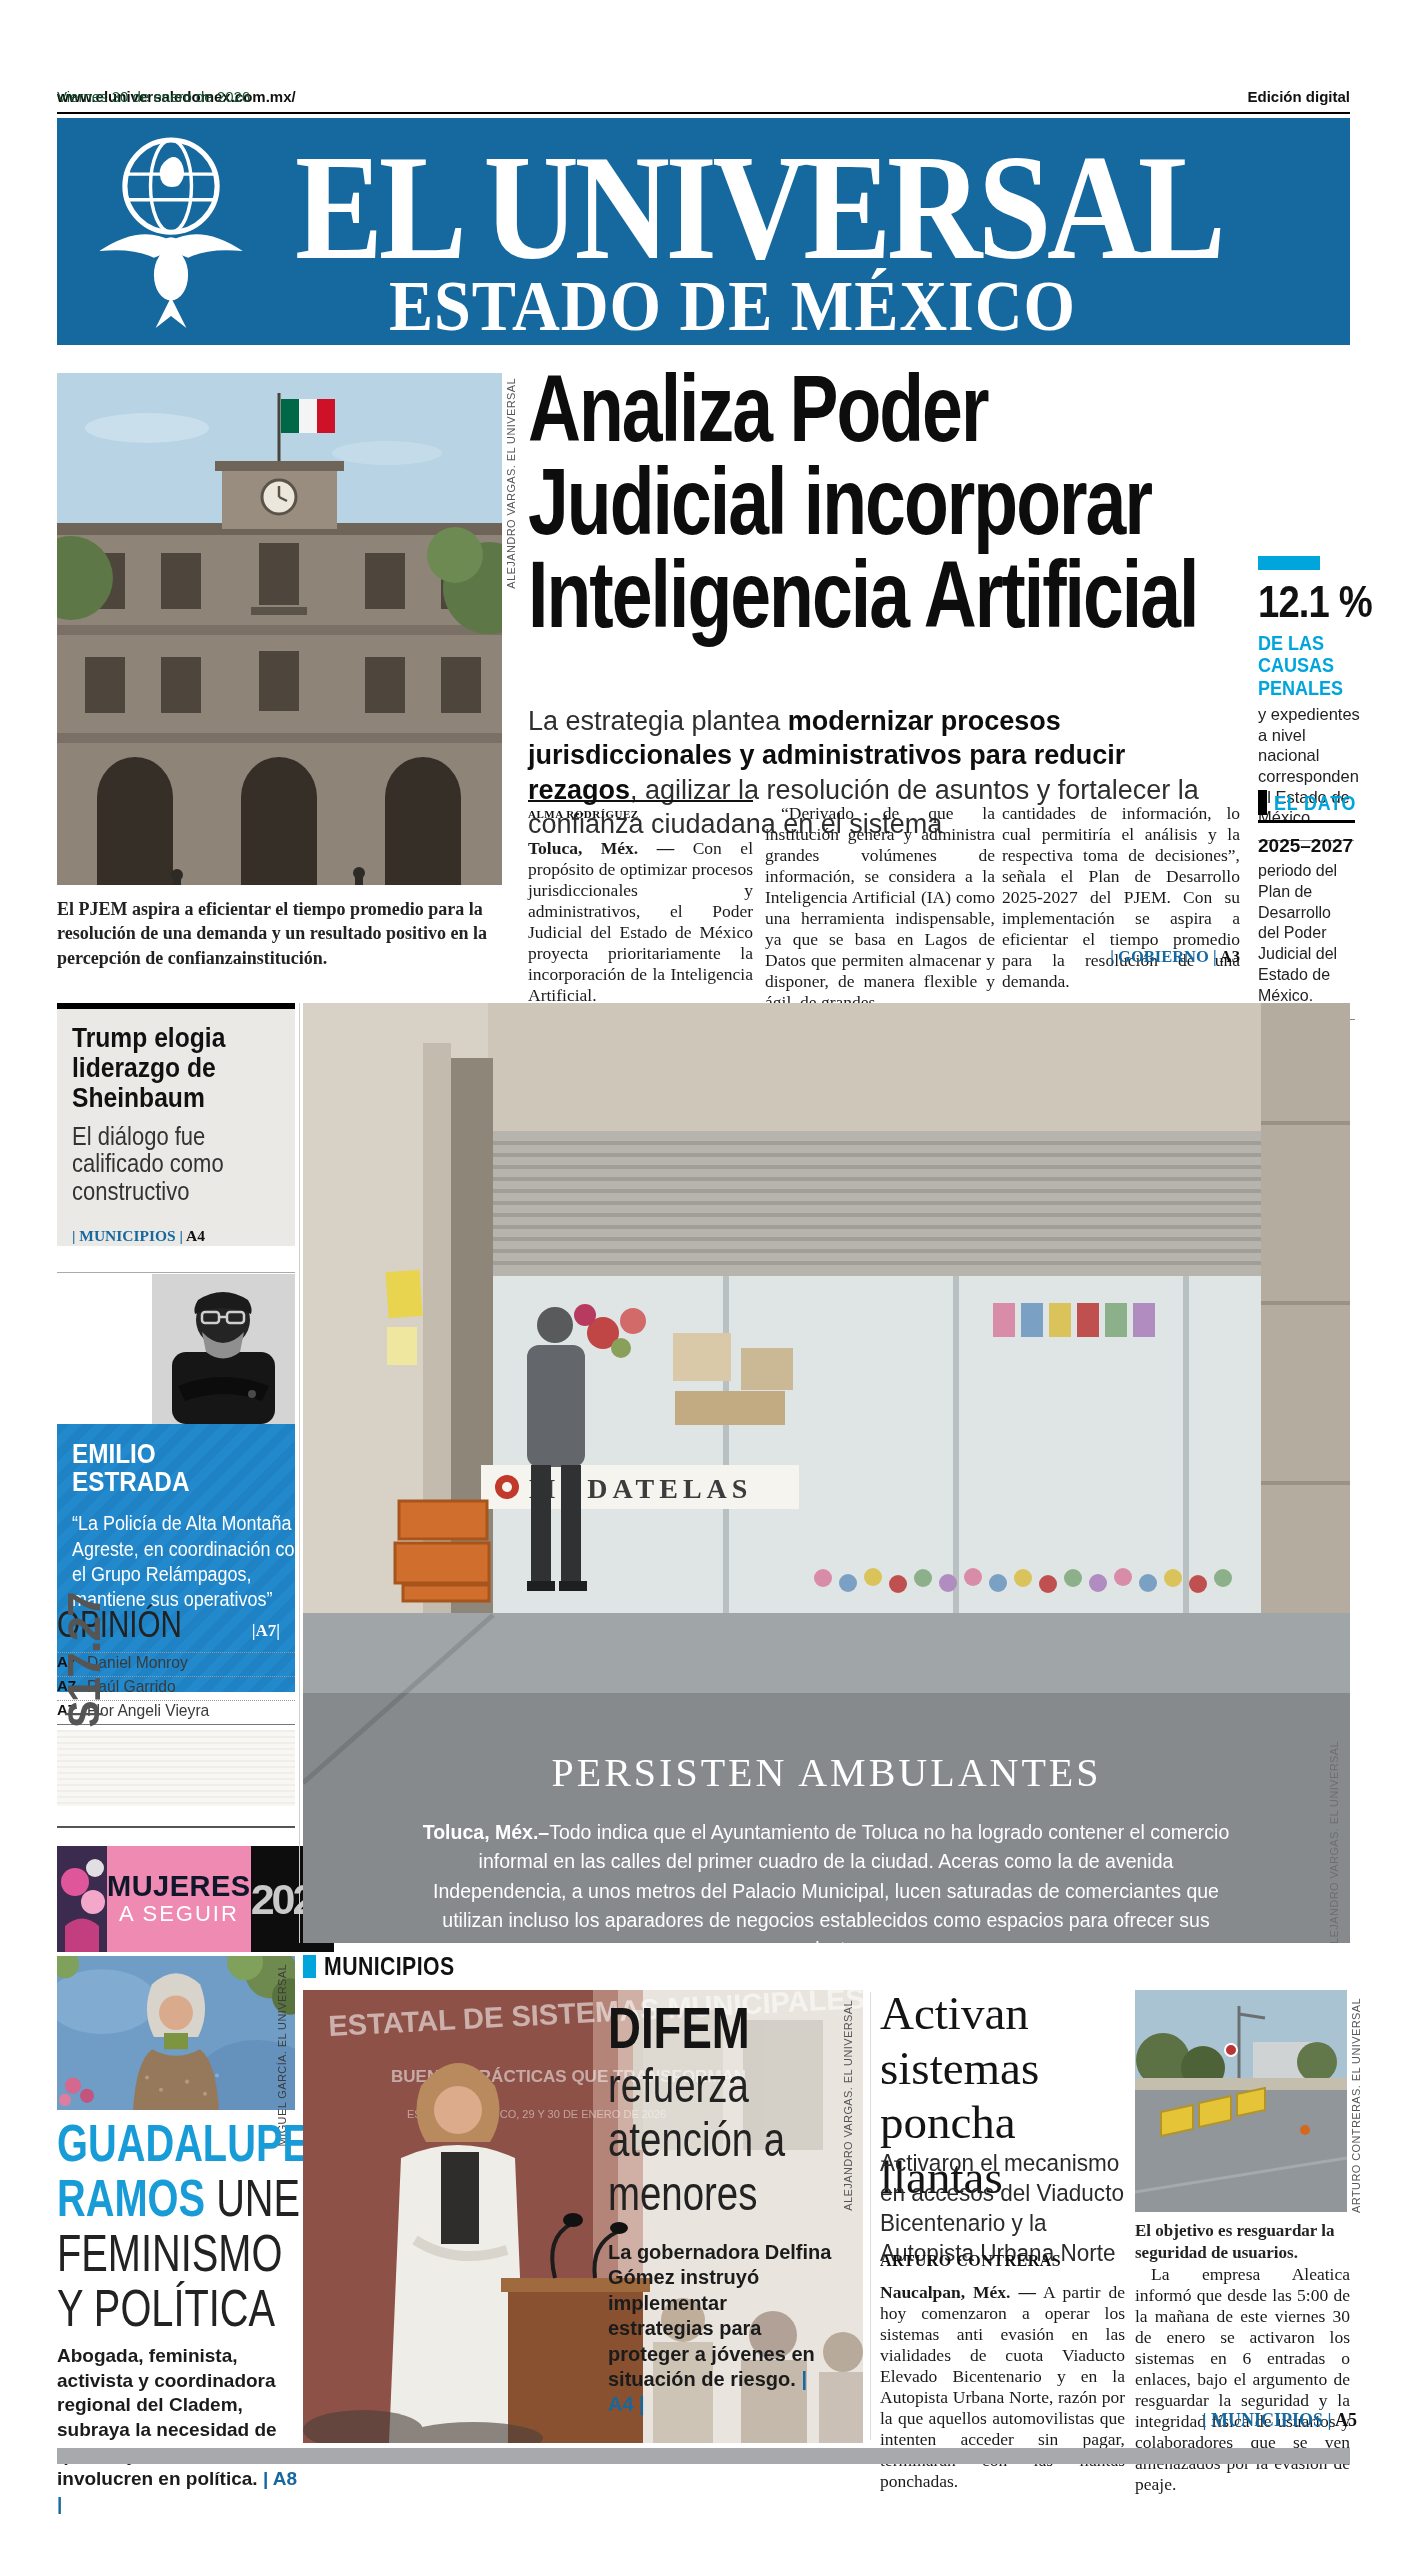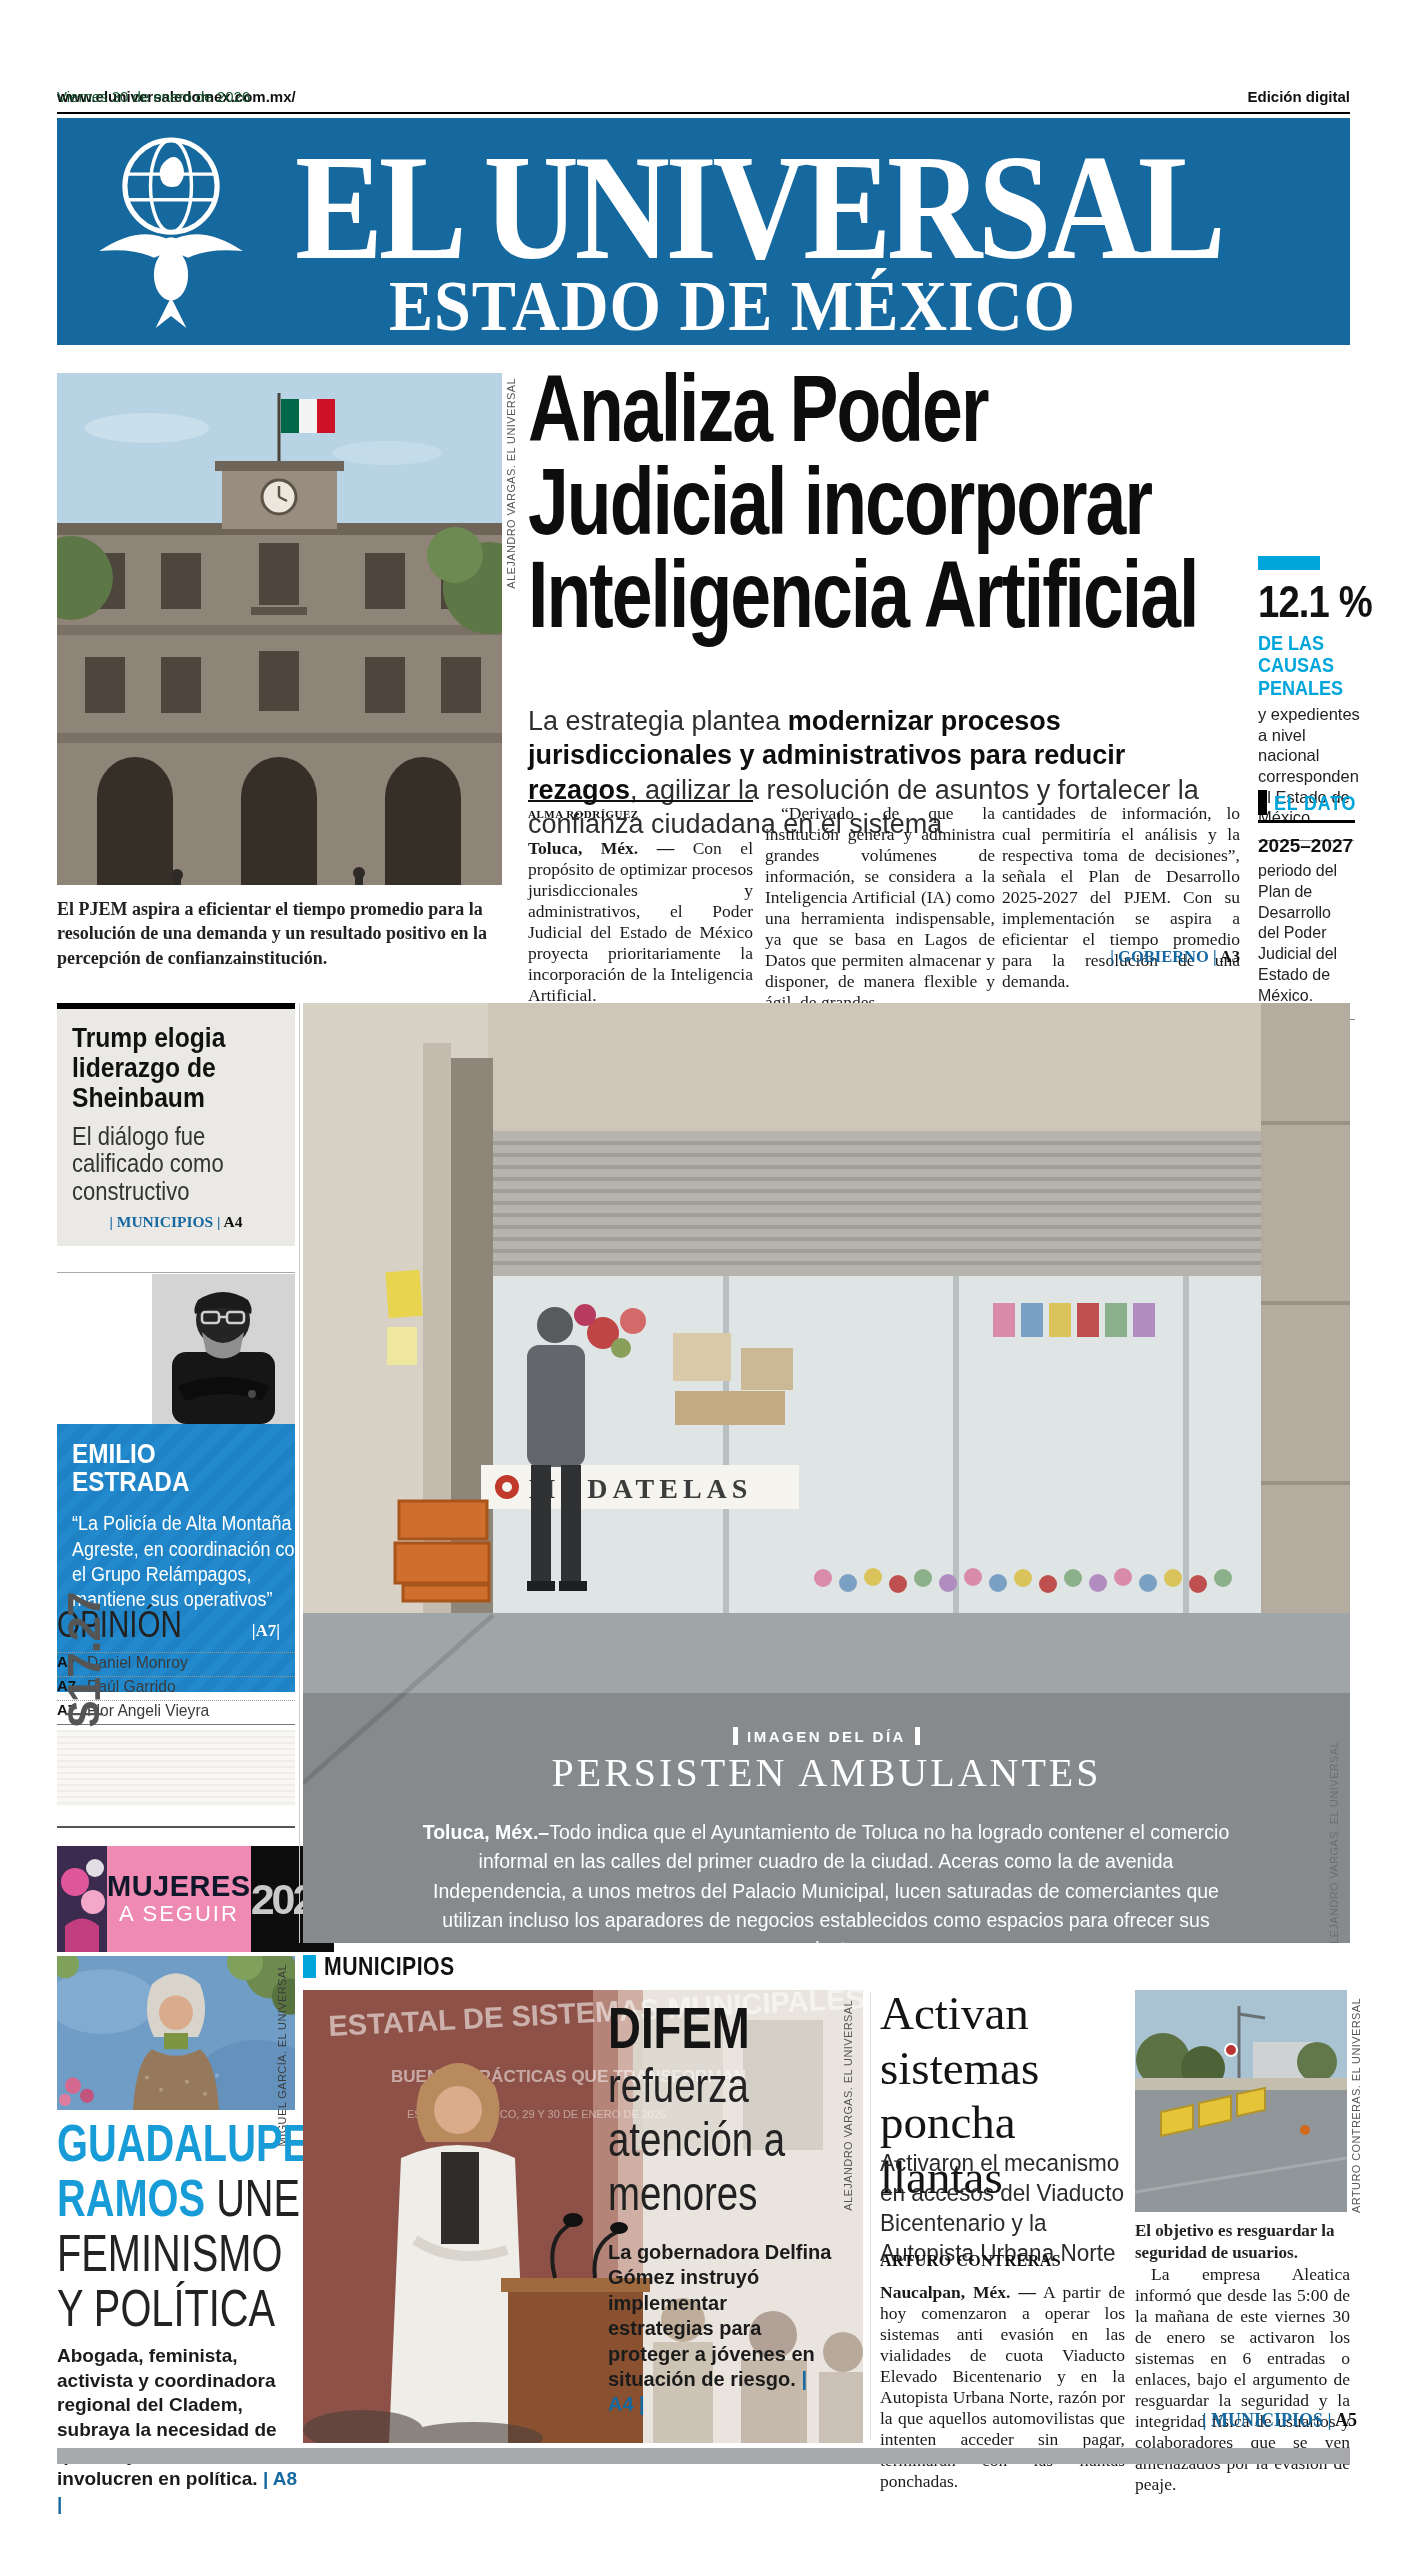--- a/index.html
+++ b/index.html
@@ -49,21 +49,21 @@
   #eldato .hd{display:flex;align-items:center;gap:7px;border-bottom:3px solid #000;padding-bottom:5px;}
   #eldato .blk{width:9px;height:25px;background:#000;flex:none;}
   #eldato .ti{color:#00a5dc;font-weight:bold;font-size:21px;letter-spacing:1px;white-space:nowrap;}
   #eldato .rng{font-weight:bold;font-size:19px;margin-top:12px;}
   #eldato .bd{font-size:16px;line-height:1.3;color:#222;margin-top:4px;}
   #eldato .div{border-top:1px solid #888;margin-top:12px;}
   
   #trump{left:57px;top:1003px;width:238px;height:243px;background:#eae9e5;border-top:6px solid #000;box-sizing:border-box;padding:14px 15px;}
   #trump .t{font-weight:bold;font-size:28px;line-height:1.08;white-space:nowrap;}
   #trump .s{font-weight:400;font-size:25px;line-height:1.1;color:#333;margin-top:9px;white-space:nowrap;}
-  #trump .lk{text-align:center;font-size:15.5px;margin-top:8px;}
+  #trump .lk{text-align:left;font-size:15.5px;margin-top:22px;}
   #col-rule{left:57px;top:1272px;width:238px;border-top:1px solid #aaa;}
   #portrait{left:152px;top:1274px;width:143px;height:150px;}
   #emilio{left:57px;top:1424px;width:238px;height:268px;box-sizing:border-box;padding:16px 15px;
     background:repeating-linear-gradient(135deg,#1e82c4 0 9px,#2289cd 9px 18px);}
   #emilio .n{color:#fff;font-weight:bold;font-size:27px;line-height:1.04;white-space:nowrap;}
   #emilio .q{color:#fff;font-size:19.5px;line-height:1.3;margin-top:15px;white-space:nowrap;}
   #emilio .p{color:#fff;font-weight:bold;font-size:17px;text-align:right;margin-top:8px;font-family:"Liberation Serif",serif;}
   #op-title{left:57px;top:1604px;font-size:37px;font-weight:400;color:#222;white-space:nowrap;}
   #op-list{left:57px;top:1652px;width:238px;}
   #op-list .row{display:flex;height:23px;border-top:1px dotted #999;}
@@ -395,25 +395,20 @@
         <rect x="96" y="498" width="88" height="38"></rect>
         <rect x="92" y="540" width="94" height="40"></rect>
         <rect x="100" y="582" width="86" height="16"></rect>
       </g>
       <rect x="958" y="0" width="89" height="940" fill="#b3ac9f"></rect>
       <path d="M958 120 H1047 M958 300 H1047 M958 480 H1047 M958 660 H1047" stroke="#9a9385" stroke-width="4"></path>
       <rect y="610" width="1047" height="330" fill="#a0a5a7"></rect>
       <path d="M190 612 L0 780" stroke="#8c9193" stroke-width="5" fill="none"></path>
       <rect y="690" width="1047" height="250" fill="#000" opacity="0.16"></rect>
     </svg>
-    <div id="im-kicker">
-      <div class="bar"></div>
-      <div class="k">IMAGEN DEL DÍA</div>
-      <div class="bar"></div>
-    </div>
     <div id="im-title">PERSISTEN AMBULANTES</div>
     <p id="im-cap" style="margin:0;"><b>Toluca, Méx.–</b><span>Todo indica que el Ayuntamiento de Toluca no ha logrado contener el comercio informal en las calles del primer cuadro de la ciudad. Aceras como la de avenida Independencia, a unos metros del Palacio Municipal, lucen saturadas de comerciantes que utilizan incluso los aparadores de negocios establecidos como espacios para ofrecer sus productos.</span></p>
     <div class="v" id="im-credit">ALEJANDRO VARGAS. EL UNIVERSAL</div>
   </div>
 
   <div class="abs" id="mun-tag">
     <div class="sq"></div>
     <div class="t cx85">MUNICIPIOS</div>
   </div>
 

